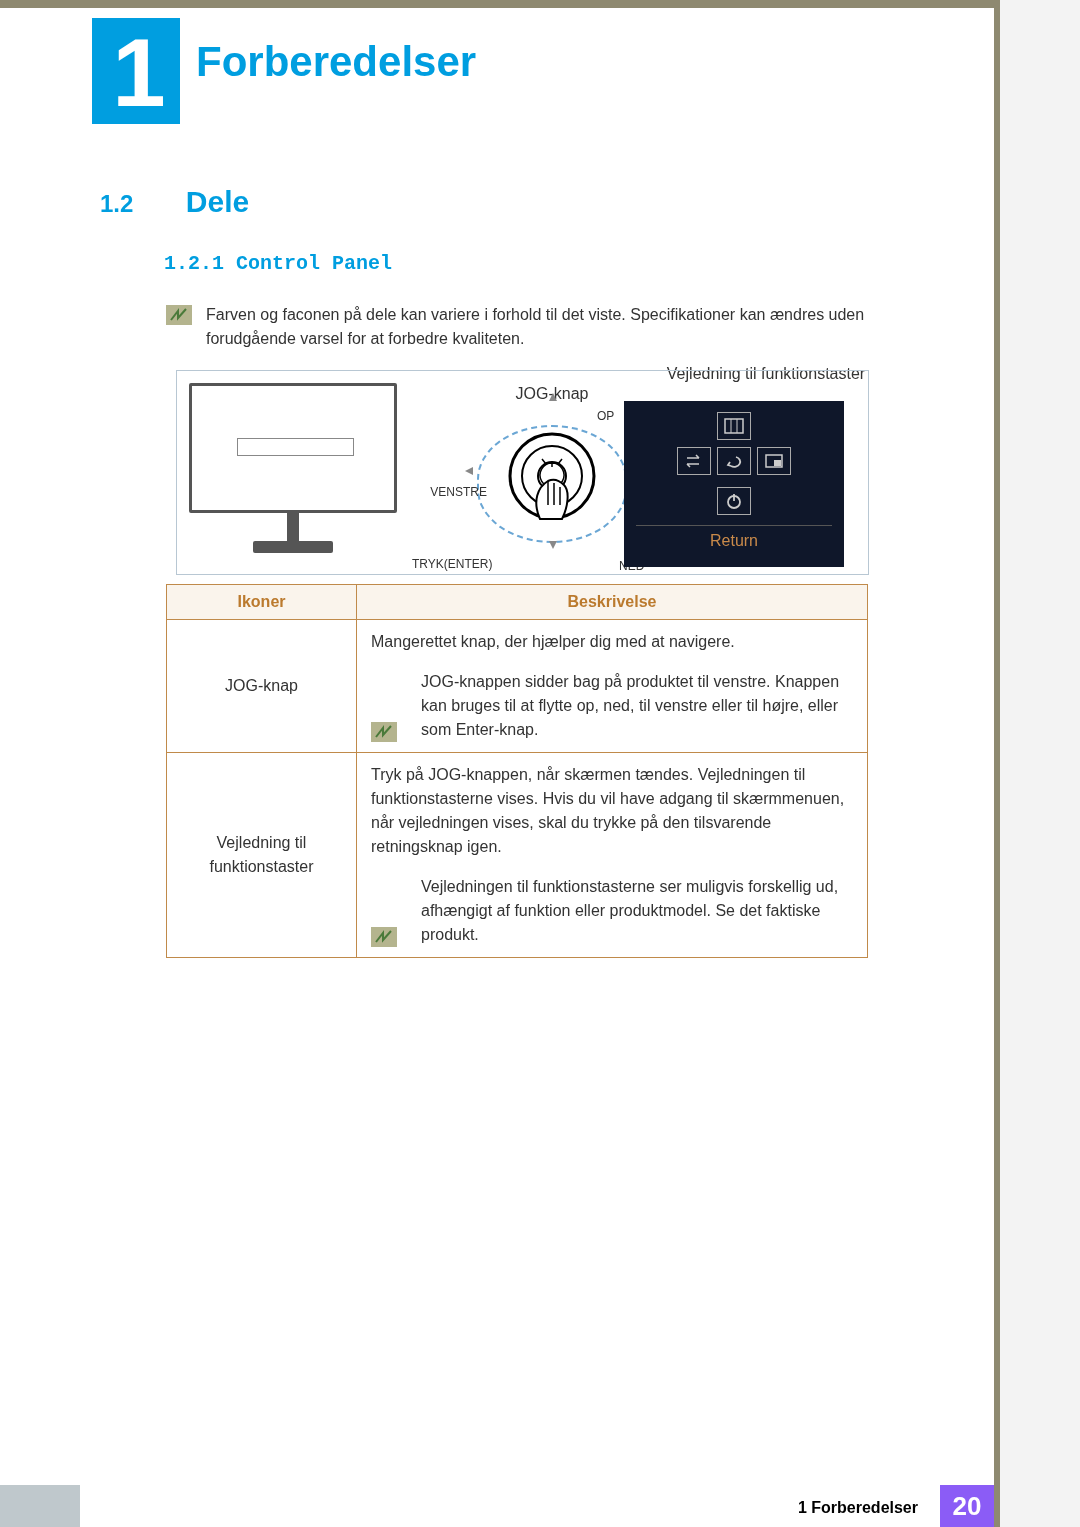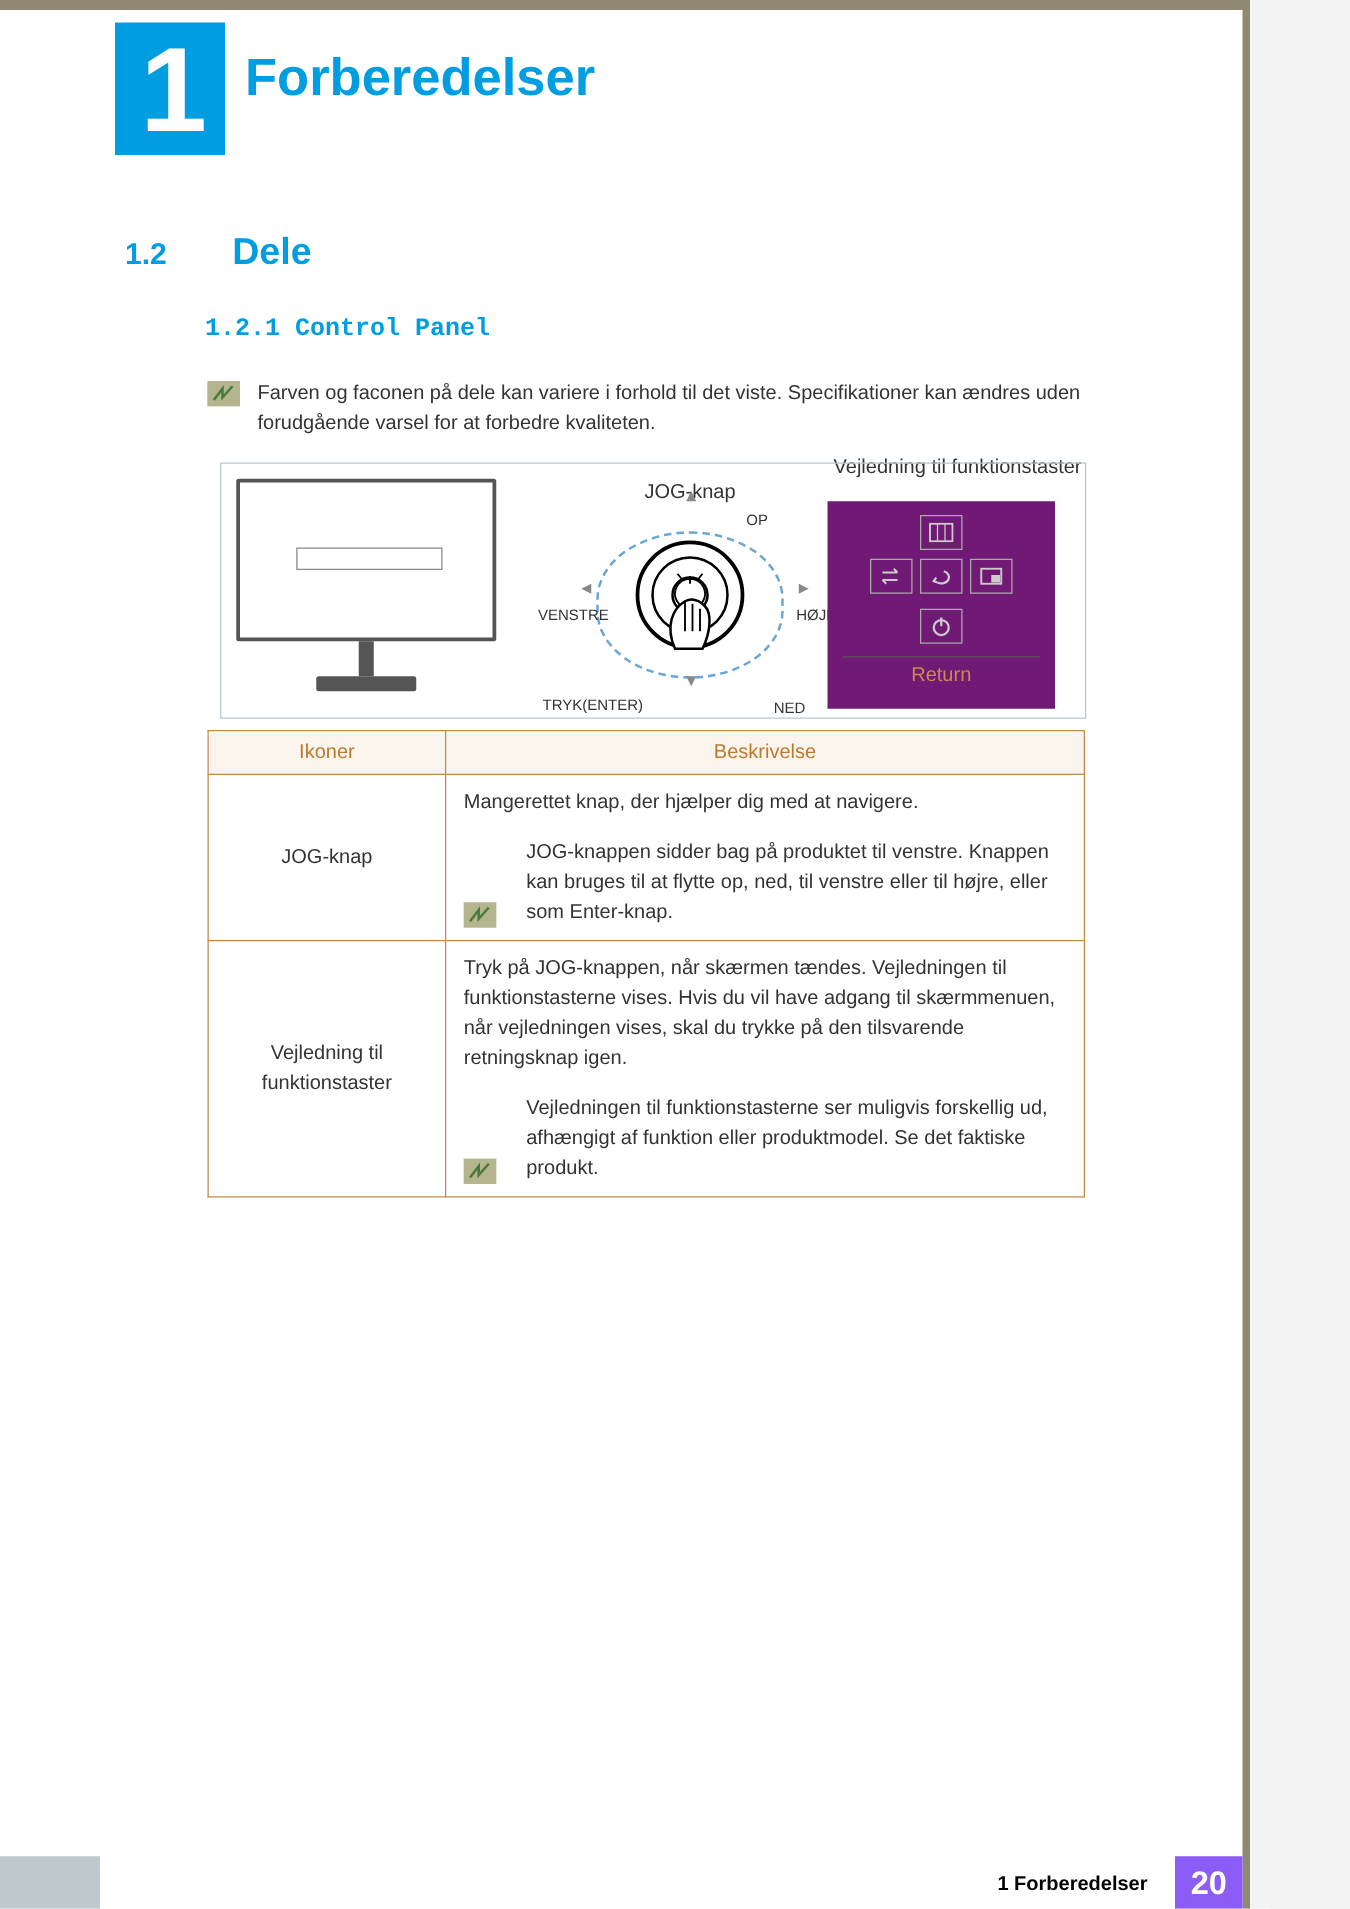--- a/index.html
+++ b/index.html
@@ -37,42 +37,42 @@
   .jog-label-top { position:absolute; top: 14px; left: 275px; width: 200px; font-size:16px; text-align:center;}
   .jog-area { position:absolute; top: 30px; left: 260px; width: 230px; height: 155px; }
   .dashed-circle { position:absolute; top: 24px; left: 40px; width: 150px; height: 118px; border: 2px dashed #6aa6d4; border-radius: 60%/55%; }
   .jog-svg { position:absolute; top: 30px; left: 65px; }
 
   .dir-label { position:absolute; font-size:12px; color:#333; }
   .dir-label.op    { top: 8px;  left: 160px; }
   .dir-label.ned   { top: 158px; left: 158px; margin-left: 24px; }
   .dir-label.venstre { top: 84px; left: -10px; text-align:right; width:60px;}
   .dir-label.hojre { top: 84px; left: 200px; }
-  .tryk-label { position:absolute; top: 186px; left: 257px; font-size: 12px; }
+  .tryk-label { position:absolute; top: 186px; left: 235px; font-size: 12px; }
 
   .arrow { position:absolute; width:0; height:0; }
   .arrow.up { top: 22px; left: 372px; border-left:4px solid transparent; border-right:4px solid transparent; border-bottom:8px solid #888;}
   .arrow.down { top: 170px; left: 372px; border-left:4px solid transparent; border-right:4px solid transparent; border-top:8px solid #888;}
   .arrow.left { top: 96px; left: 288px; border-top:4px solid transparent; border-bottom:4px solid transparent; border-right:8px solid #888;}
   .arrow.right { top: 96px; left: 462px; border-top:4px solid transparent; border-bottom:4px solid transparent; border-left:8px solid #888;}
 
   
   .guide-caption { position: absolute; top: 365px; left: 656px; font-size: 16px; color:#333; width:220px; text-align:center;}
 
   
-  .osd-panel { position: absolute; top: 30px; right: 24px; width: 182px; height: 166px; background: #701a75; }
+  .osd-panel { position: absolute; top: 30px; right: 24px; width: 220px; height: 166px; background: #0f172a; }
   .osd-row { display:flex; justify-content:center; align-items:center; height:40px; gap:6px;}
   .osd-icon-box { width:34px; height:28px; border:1px solid #aaa; display:flex; align-items:center; justify-content:center;}
   .osd-row.top { padding-top:10px;}
   .osd-divider { height:1px; background:#555; margin: 4px 12px 0;}
   .osd-return { text-align:center; color:#c98a4a; font-size:16px; padding-top:6px;}
 
   
   .tbl { position: absolute; top: 584px; left: 166px; width: 702px; border-collapse: collapse; border: 1.5px solid #c08a4a; font-size: 16px; }
-  .tbl th { background: #faf4ec; color: #bb7a2e; font-weight: normal; padding: 8px 10px; border: 1px solid #c08a4a; text-align:center;}
+  .tbl th { background: #faf4ec; color: #bb7a2e; font-weight: bold; padding: 8px 10px; border: 1px solid #c08a4a; text-align:center;}
   .tbl td { border: 1px solid #c08a4a; padding: 10px 14px; vertical-align: top; line-height:1.5;}
   .tbl td.icon-col { width: 190px; text-align:center; vertical-align: middle;}
   .note-line { display:flex; gap:24px; margin-top:16px;align-items:flex-end;}
   .note-line .note-text { flex:1; }
 
   .info-ico { display:inline-block; width:26px; height:20px; background:#a4a470; position:relative;}
 
   
   .footer-stripe { position:absolute; bottom:0; left:0; width: 80px; height: 42px; background: #bfc8cc; }
   .footer-label { position:absolute; bottom:10px; right: 162px; font-size:16px; font-weight:bold; color:#000000;}

